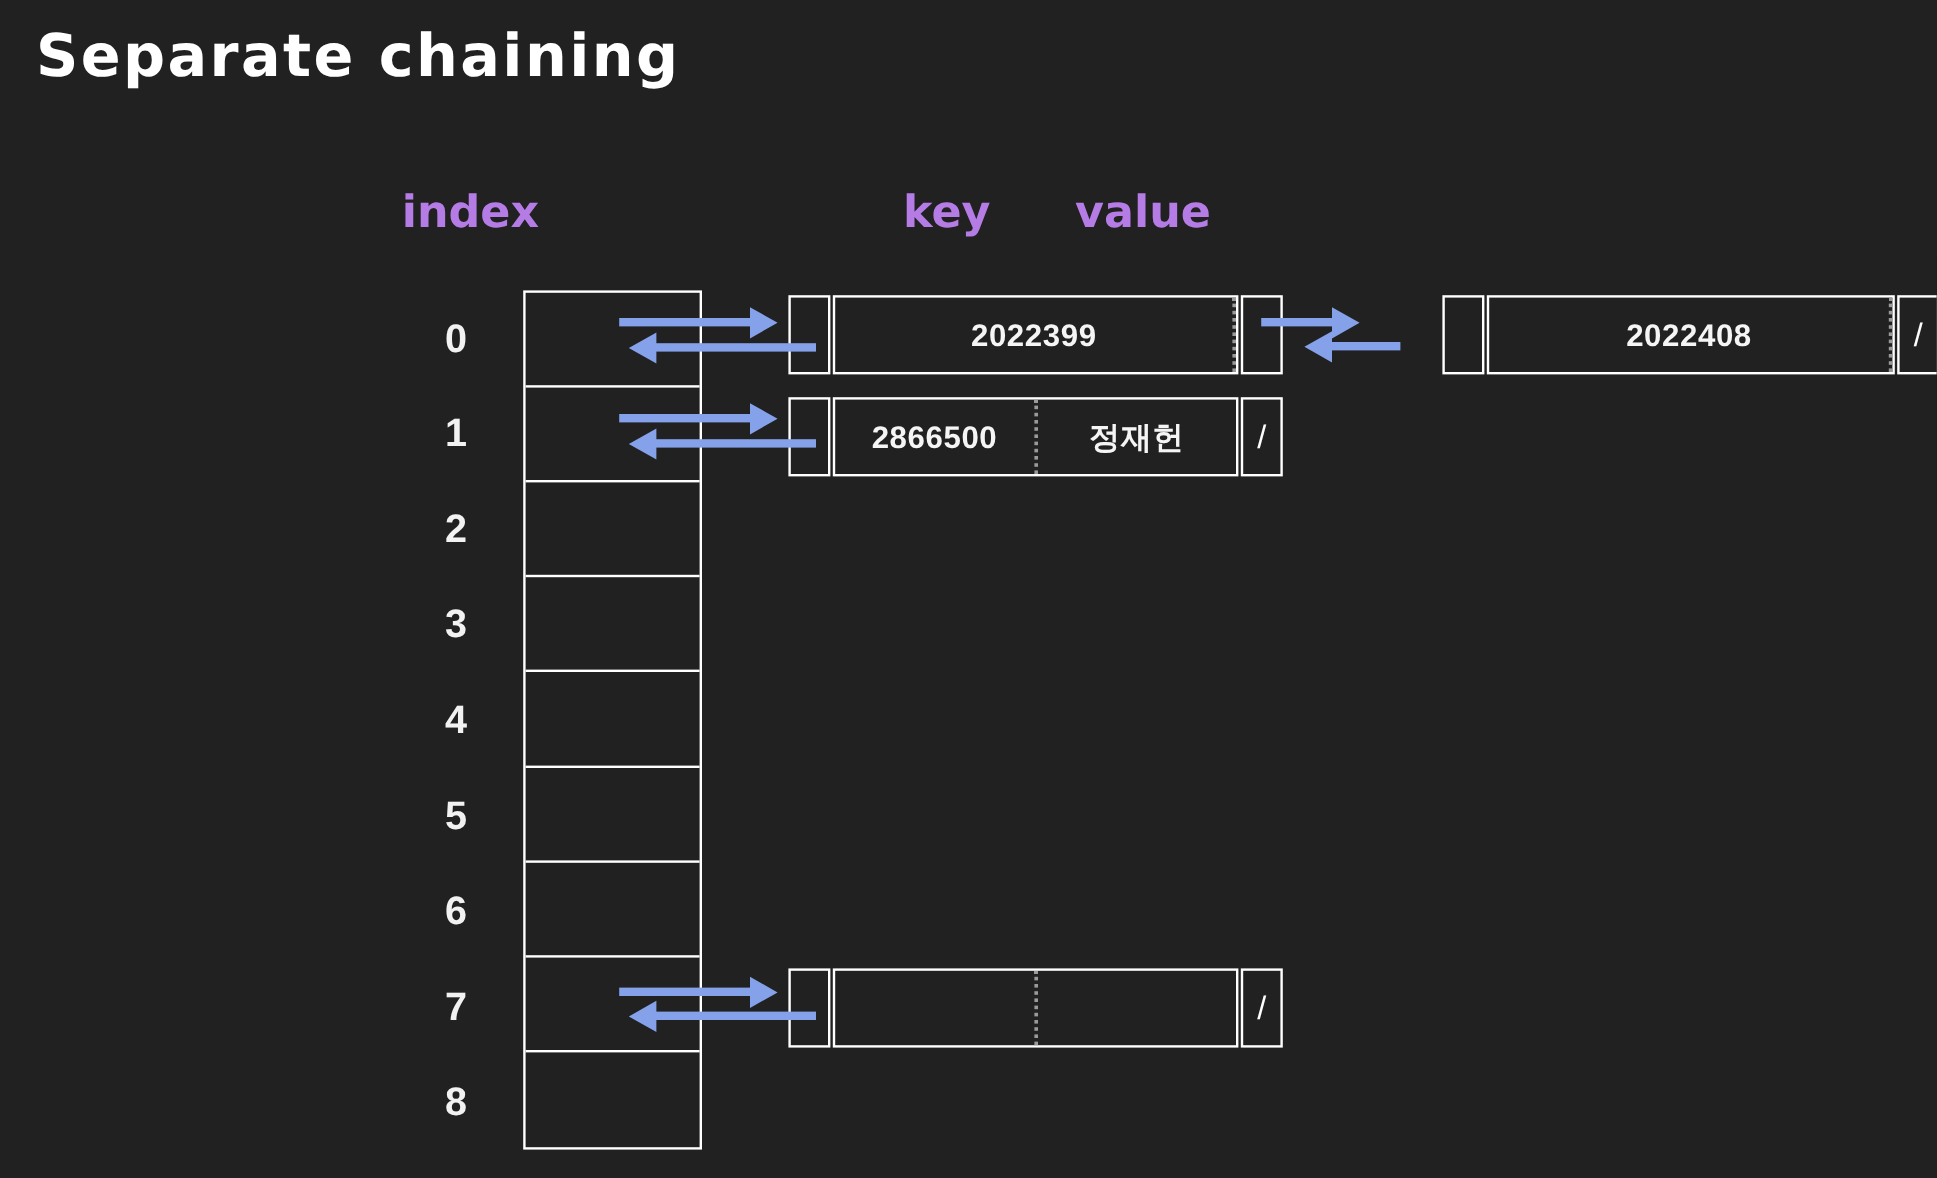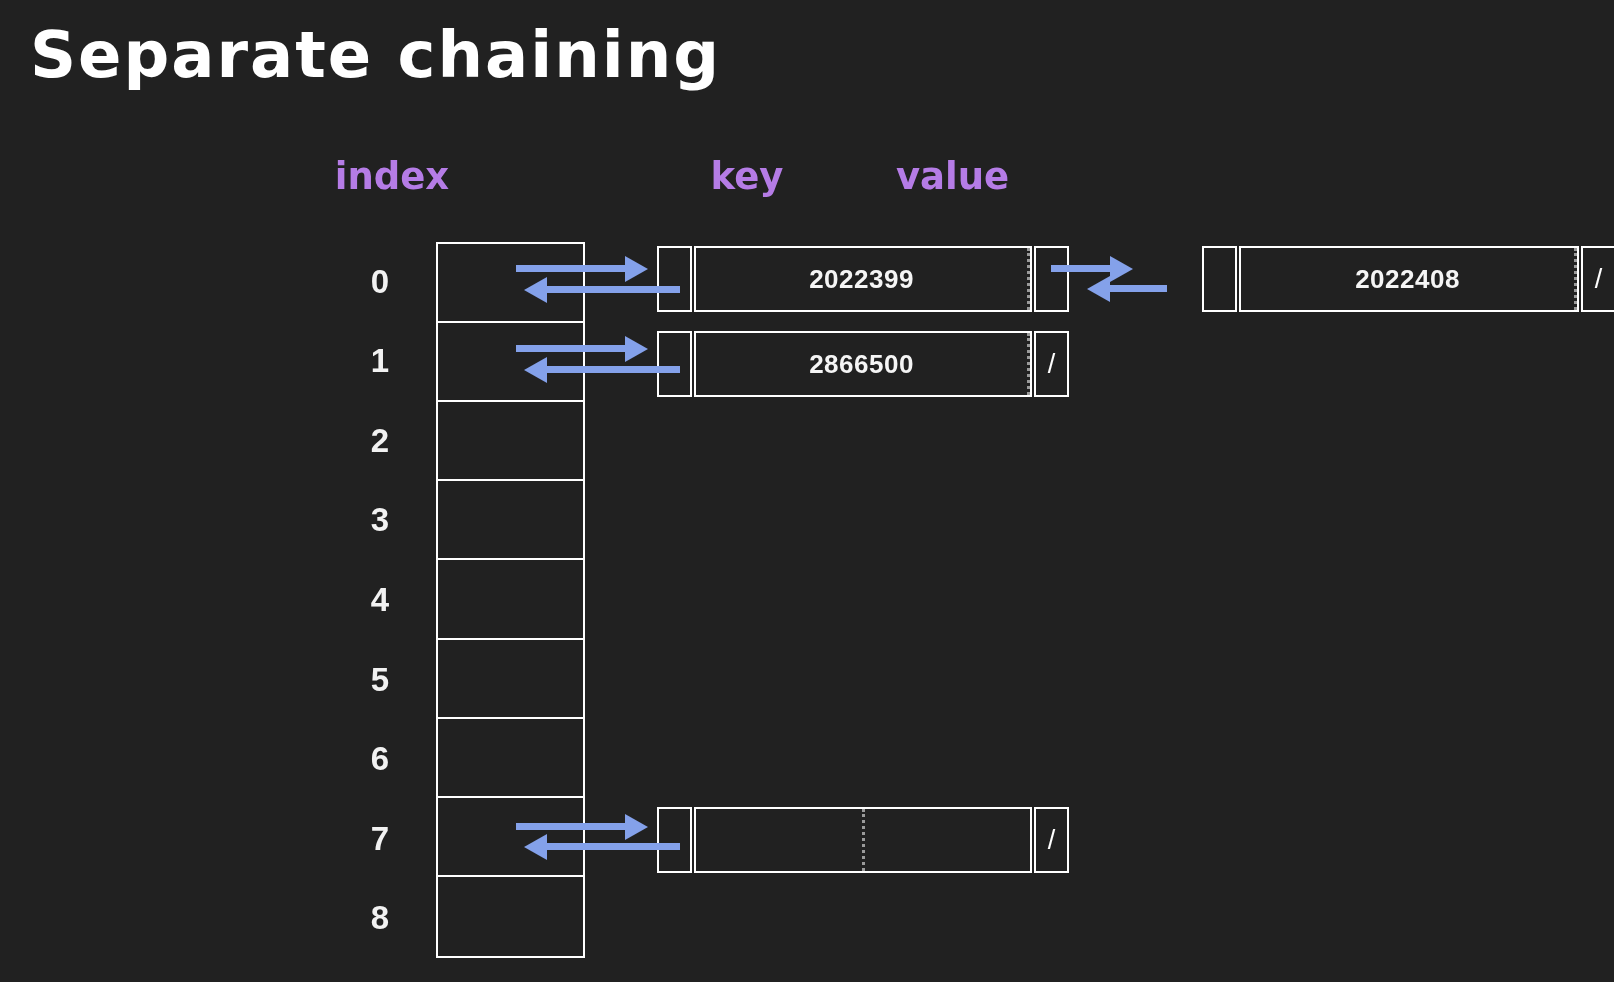--- a/index.html
+++ b/index.html
@@ -16,38 +16,38 @@
     height: 982px;
     background: var(--bg);
     overflow: hidden;
     font-family: "Liberation Sans", sans-serif;
     color: #fff;
   }
   .title {
     position: absolute;
     left: 30px;
     top: 18px;
-    font-size: 64px;
+    font-size: 49px;
     font-weight: 700;
     letter-spacing: 2px;
     color: #fff;
     font-family: "DejaVu Sans", sans-serif;
     white-space: nowrap;
   }
   .col-label {
     position: absolute;
     top: 155px;
     font-size: 37px;
     font-weight: 700;
     color: var(--purple);
     text-align: center;
     font-family: "DejaVu Sans", sans-serif;
   }
   .label-index { left: 295px; width: 130px; margin-left: 32px; }
-  .label-key   { left: 682px; width: 130px; }
+  .label-key   { left: 724px; width: 130px; }
   .label-value { left: 885px; width: 135px; }
 
   
   .array {
     position: absolute;
     left: 436px;
     top: 242px;
     width: 149px;
     height: 716px;
     box-sizing: border-box;
@@ -183,20 +183,21 @@
     <div class="main">
       <div class="half key-half">2022408</div>
     </div>
     <div class="ptr">/</div>
   </div>
 
   <div class="node" style="left:657px; top:331px; width:412px;">
     <div class="ptr"></div>
     <div class="main">
       <div class="half key-half">2866500</div>
+      <div class="half">정재헌</div>
     </div>
     <div class="ptr">/</div>
   </div>
 
   <div class="node" style="left:657px; top:807px; width:412px;">
     <div class="ptr"></div>
     <div class="main">
       <div class="half key-half"></div>
       <div class="half"></div>
     </div>

